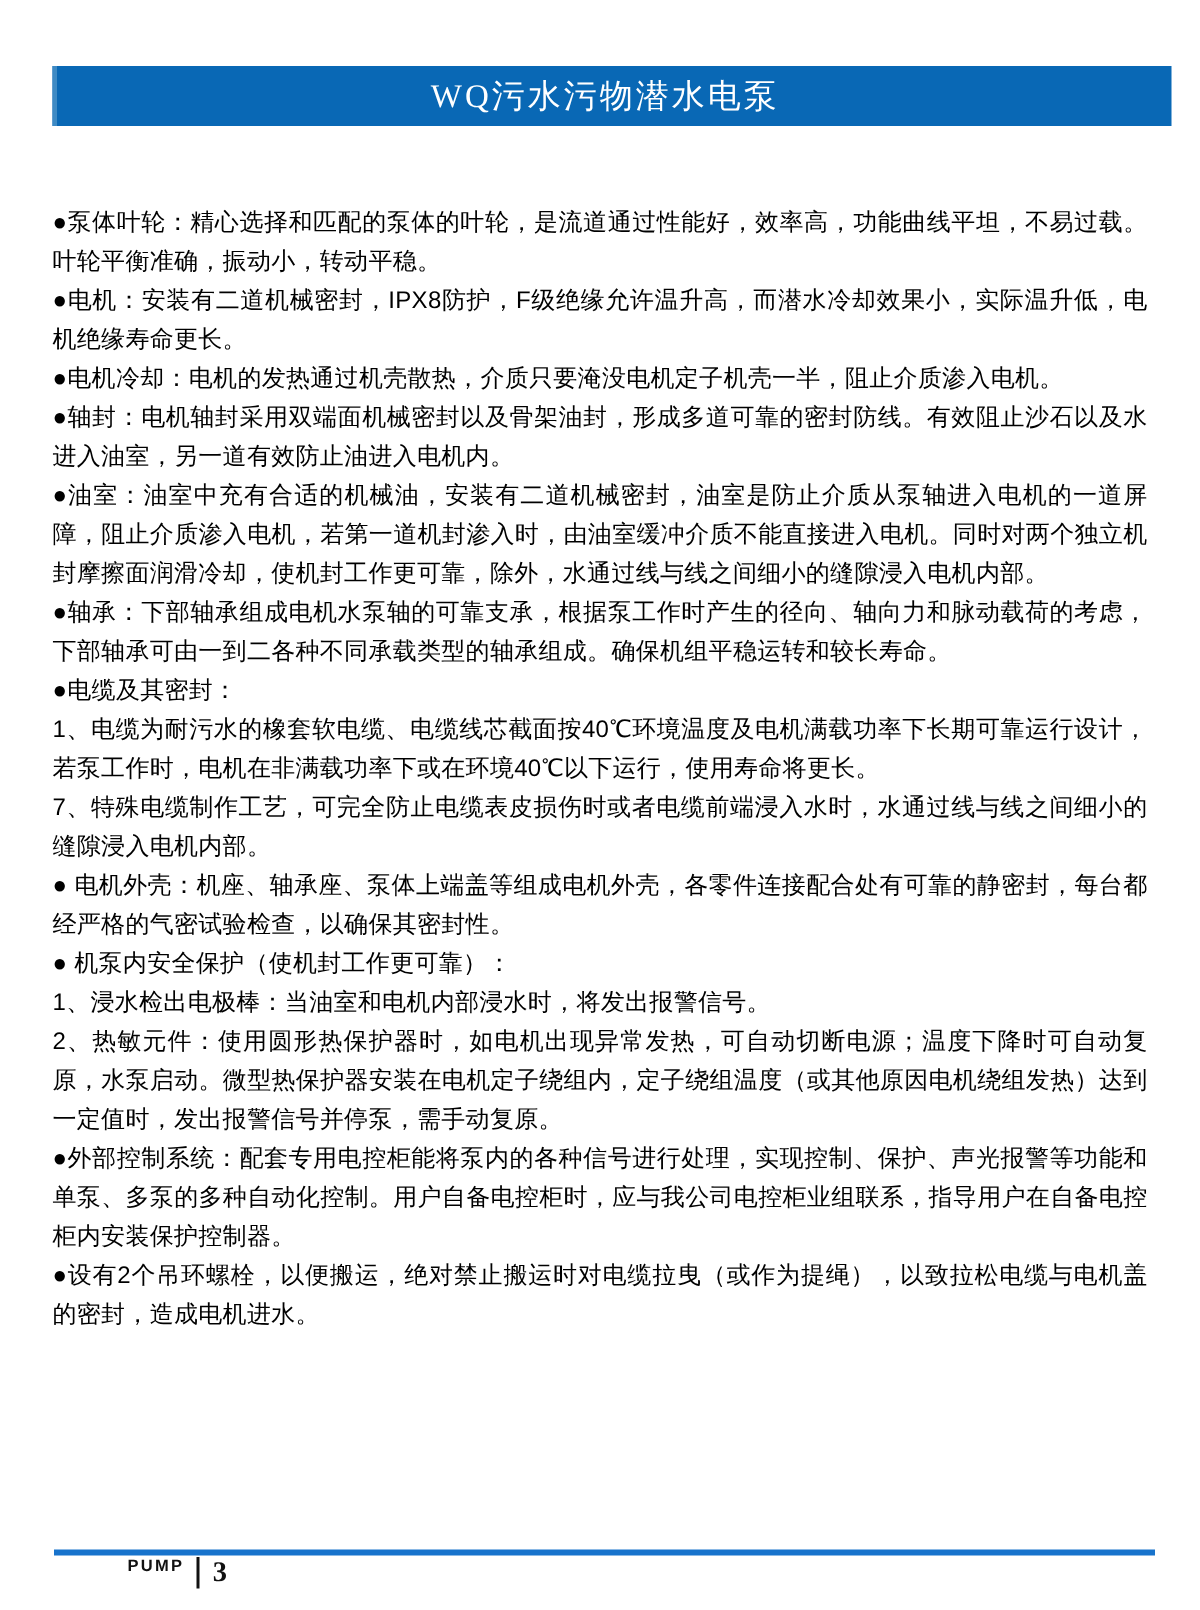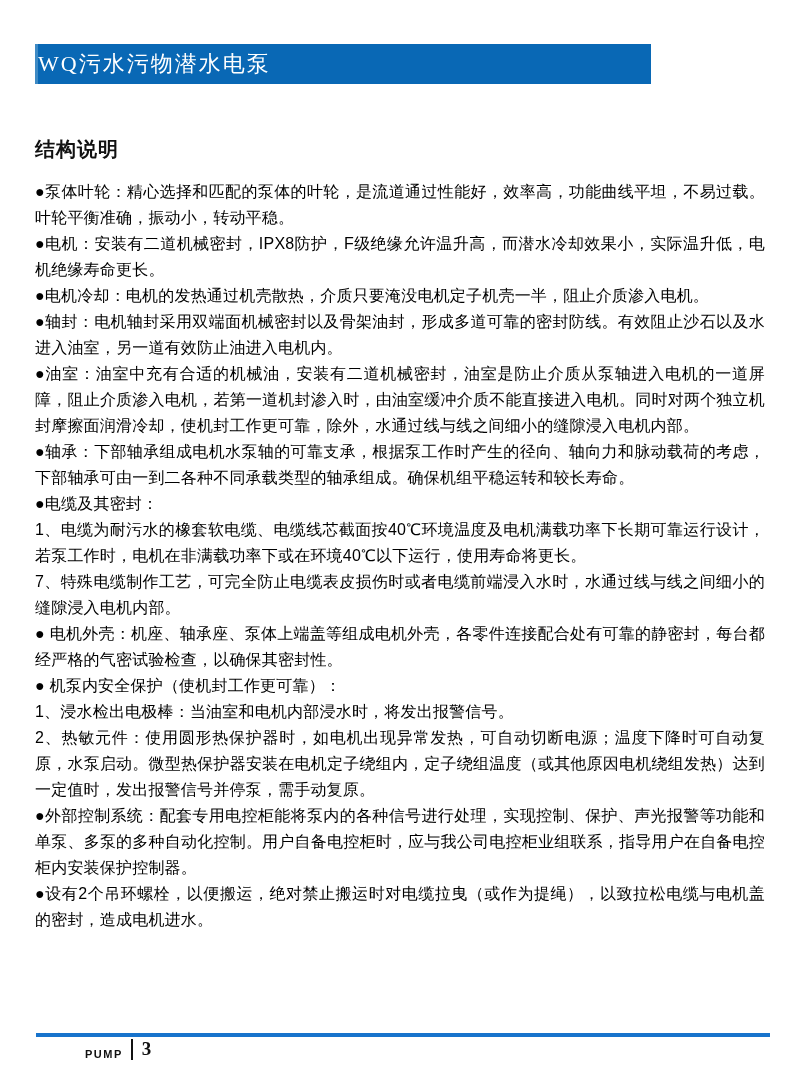--- a/index.html
+++ b/index.html
@@ -6,23 +6,23 @@
   .page{
     position:relative;
     width:800px;height:1073px;
     background:#ffffff;
     font-family:"Liberation Sans",sans-serif;
     overflow:hidden;
   }
   
   .header-band{
     position:absolute;top:44px;left:35px;
-    width:616px;height:40px;
+    width:746px;height:40px;
     background:var(--band_blue,#0968b5);
-    display:flex;align-items:center;justify-content:flex-start;
+    display:flex;align-items:center;justify-content:center;
     box-sizing:border-box;padding-right:12px;
     border-left:3px solid #3e8ac4;
   }
   .header-title{
     color:#ffffff;
     font-family:"Liberation Serif",serif;
     font-size:22px;
     letter-spacing:2px;
     font-weight:400;
     white-space:nowrap;
@@ -47,21 +47,21 @@
     letter-spacing:0.2px;
   }
   
   .footer-divider{
     position:absolute;left:36px;top:1033px;
     width:734px;height:4px;
     background:var(--line_blue,#1773cc);
   }
   .footer{
     position:absolute;left:85px;top:1038px;
-    display:flex;align-items:flex-end;
+    display:flex;align-items:flex-start;
   }
   .footer-brand{
     font-size:11px;
     font-weight:bold;
     letter-spacing:1.5px;
     color:#111111;
   }
   .footer-separator{
     width:2px;height:21px;
     background:#111111;
@@ -77,21 +77,20 @@
 </head>
 <body>
 
 <div class="page">
 
   <div class="header-band">
     <span class="header-title">WQ污水污物潜水电泵</span>
   </div>
 
   <div class="content">
-    <h1 class="section-title">结构说明</h1>
     <div>
 
     <p class="para">●泵体叶轮：精心选择和匹配的泵体的叶轮，是流道通过性能好，效率高，功能曲线平坦，不易过载。叶轮平衡准确，振动小，转动平稳。</p>
         <p class="para">●电机：安装有二道机械密封，IPX8防护，F级绝缘允许温升高，而潜水冷却效果小，实际温升低，电机绝缘寿命更长。</p>
         <p class="para">●电机冷却：电机的发热通过机壳散热，介质只要淹没电机定子机壳一半，阻止介质渗入电机。</p>
         <p class="para">●轴封：电机轴封采用双端面机械密封以及骨架油封，形成多道可靠的密封防线。有效阻止沙石以及水进入油室，另一道有效防止油进入电机内。</p>
         <p class="para">●油室：油室中充有合适的机械油，安装有二道机械密封，油室是防止介质从泵轴进入电机的一道屏障，阻止介质渗入电机，若第一道机封渗入时，由油室缓冲介质不能直接进入电机。同时对两个独立机封摩擦面润滑冷却，使机封工作更可靠，除外，水通过线与线之间细小的缝隙浸入电机内部。</p>
         <p class="para">●轴承：下部轴承组成电机水泵轴的可靠支承，根据泵工作时产生的径向、轴向力和脉动载荷的考虑，下部轴承可由一到二各种不同承载类型的轴承组成。确保机组平稳运转和较长寿命。</p>
         <p class="para">●电缆及其密封：</p>
         <p class="para">1、电缆为耐污水的橡套软电缆、电缆线芯截面按40℃环境温度及电机满载功率下长期可靠运行设计，若泵工作时，电机在非满载功率下或在环境40℃以下运行，使用寿命将更长。</p>

